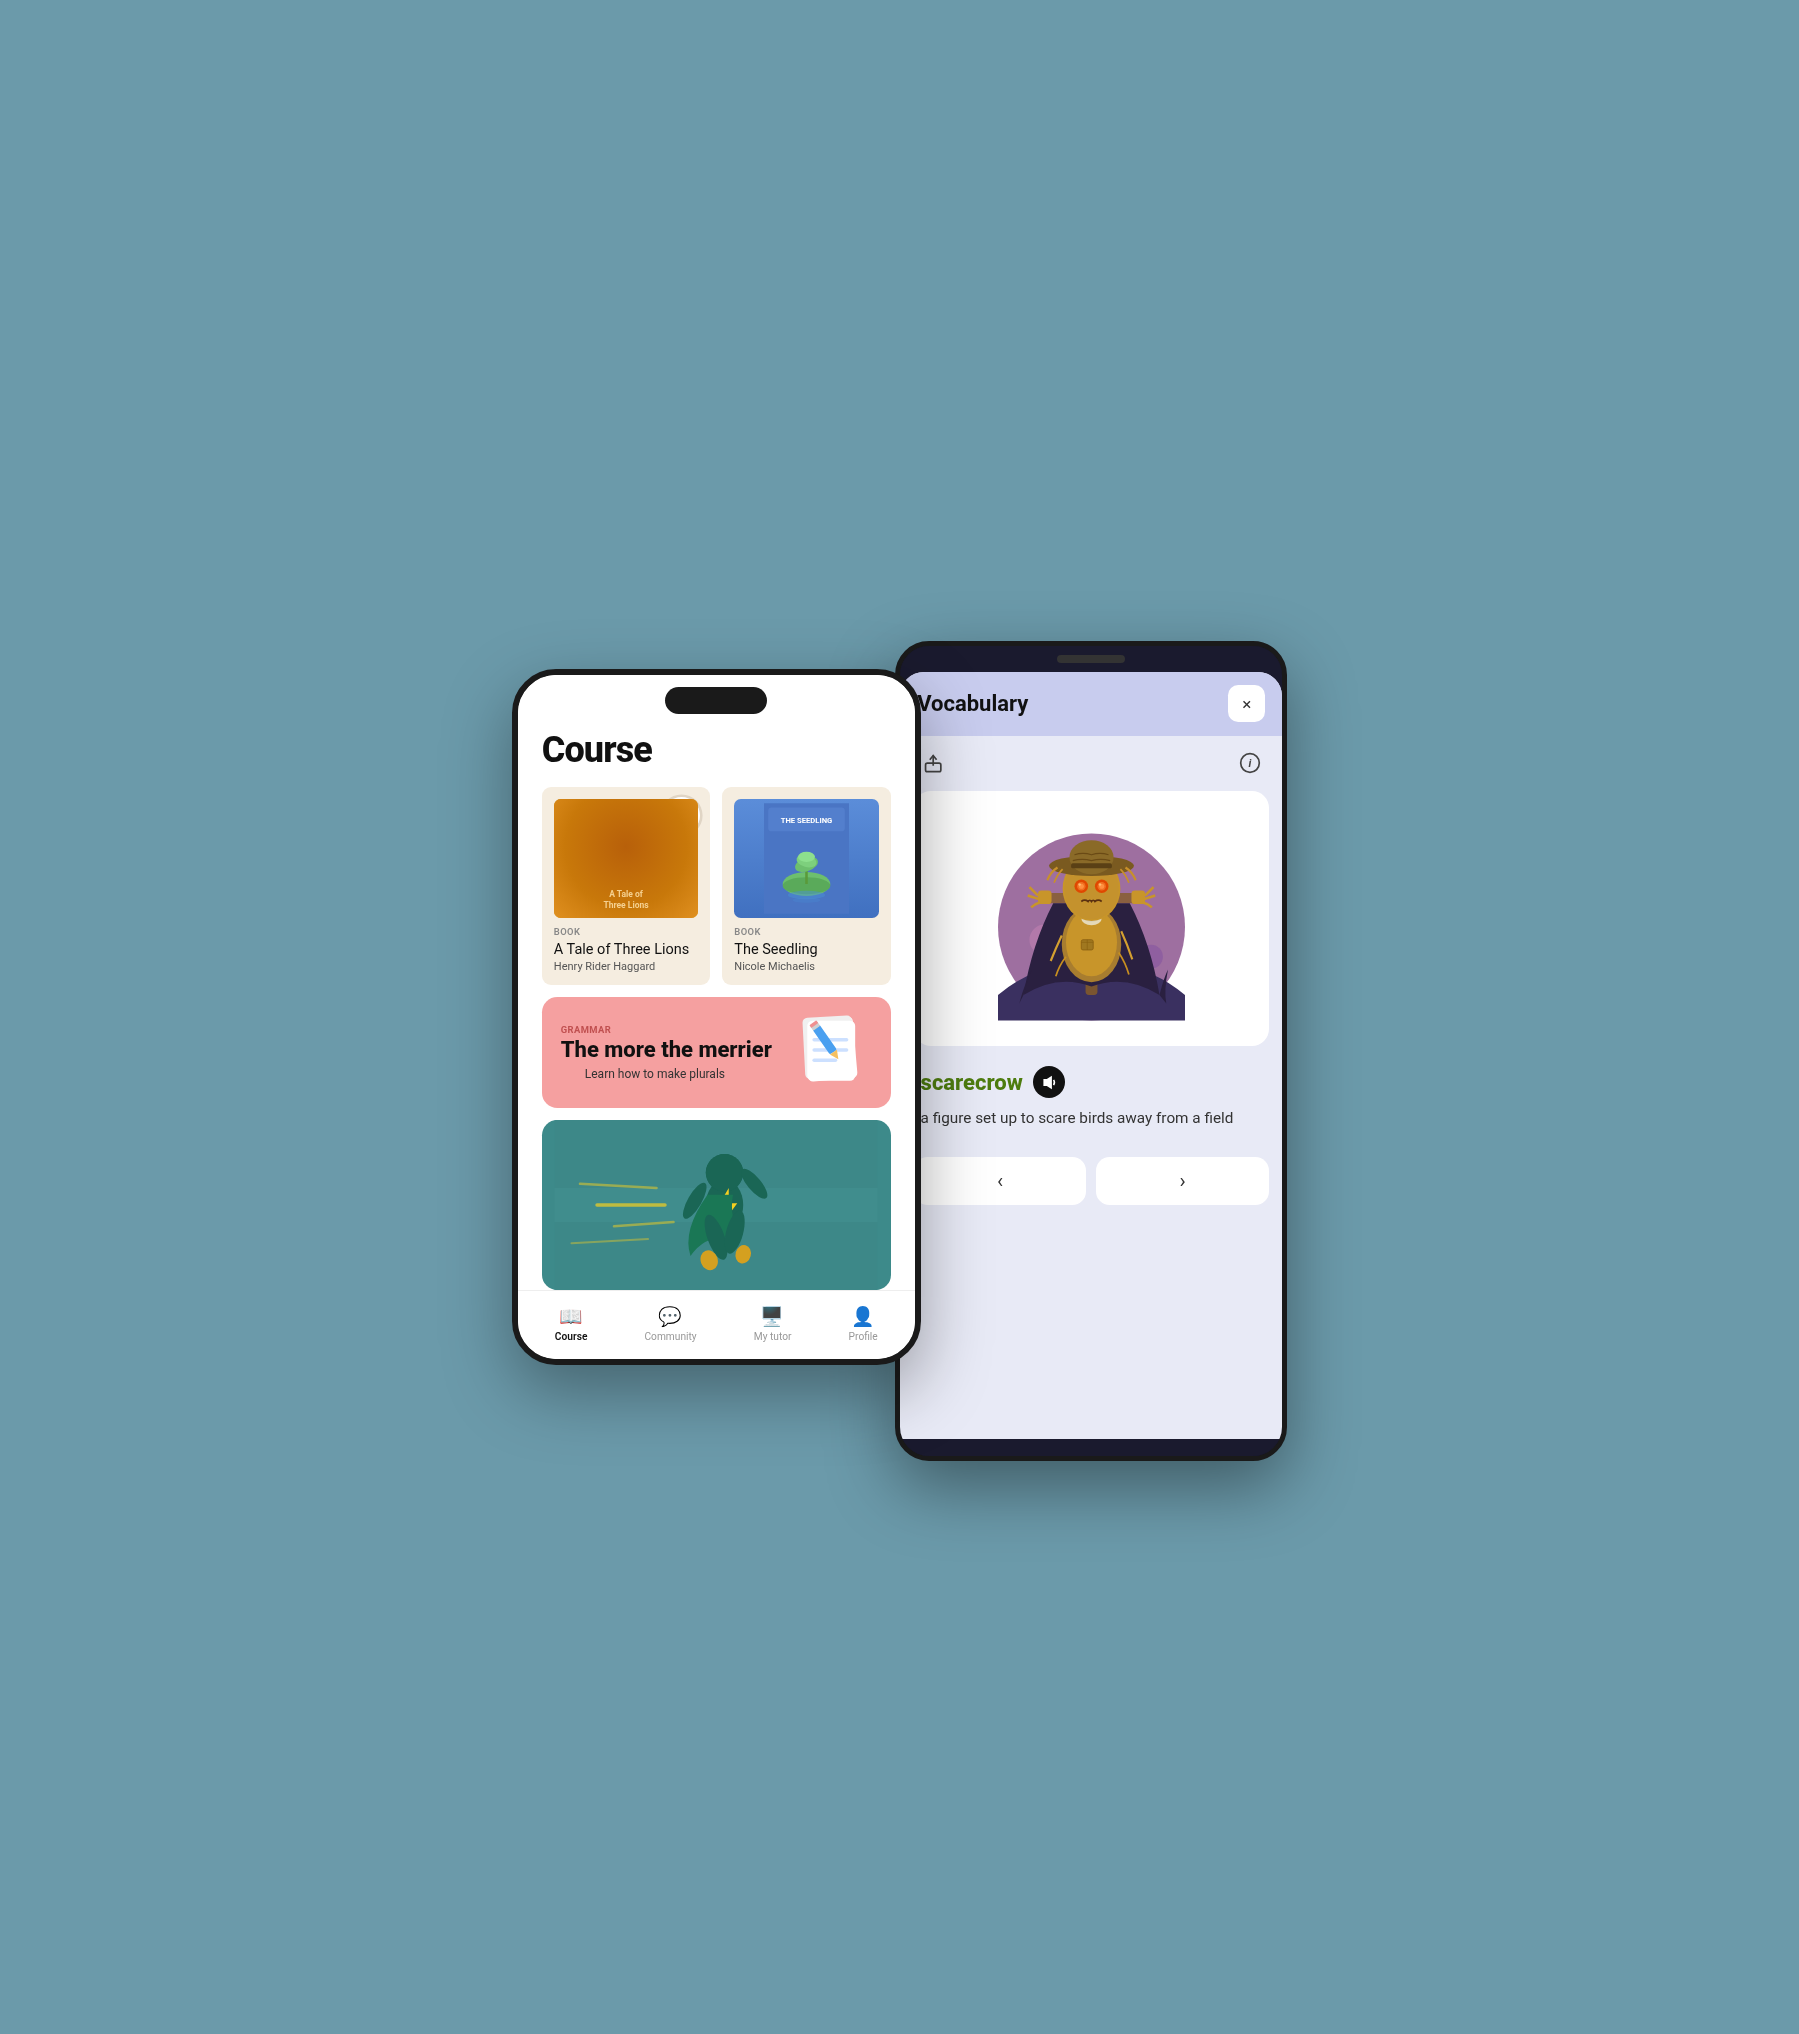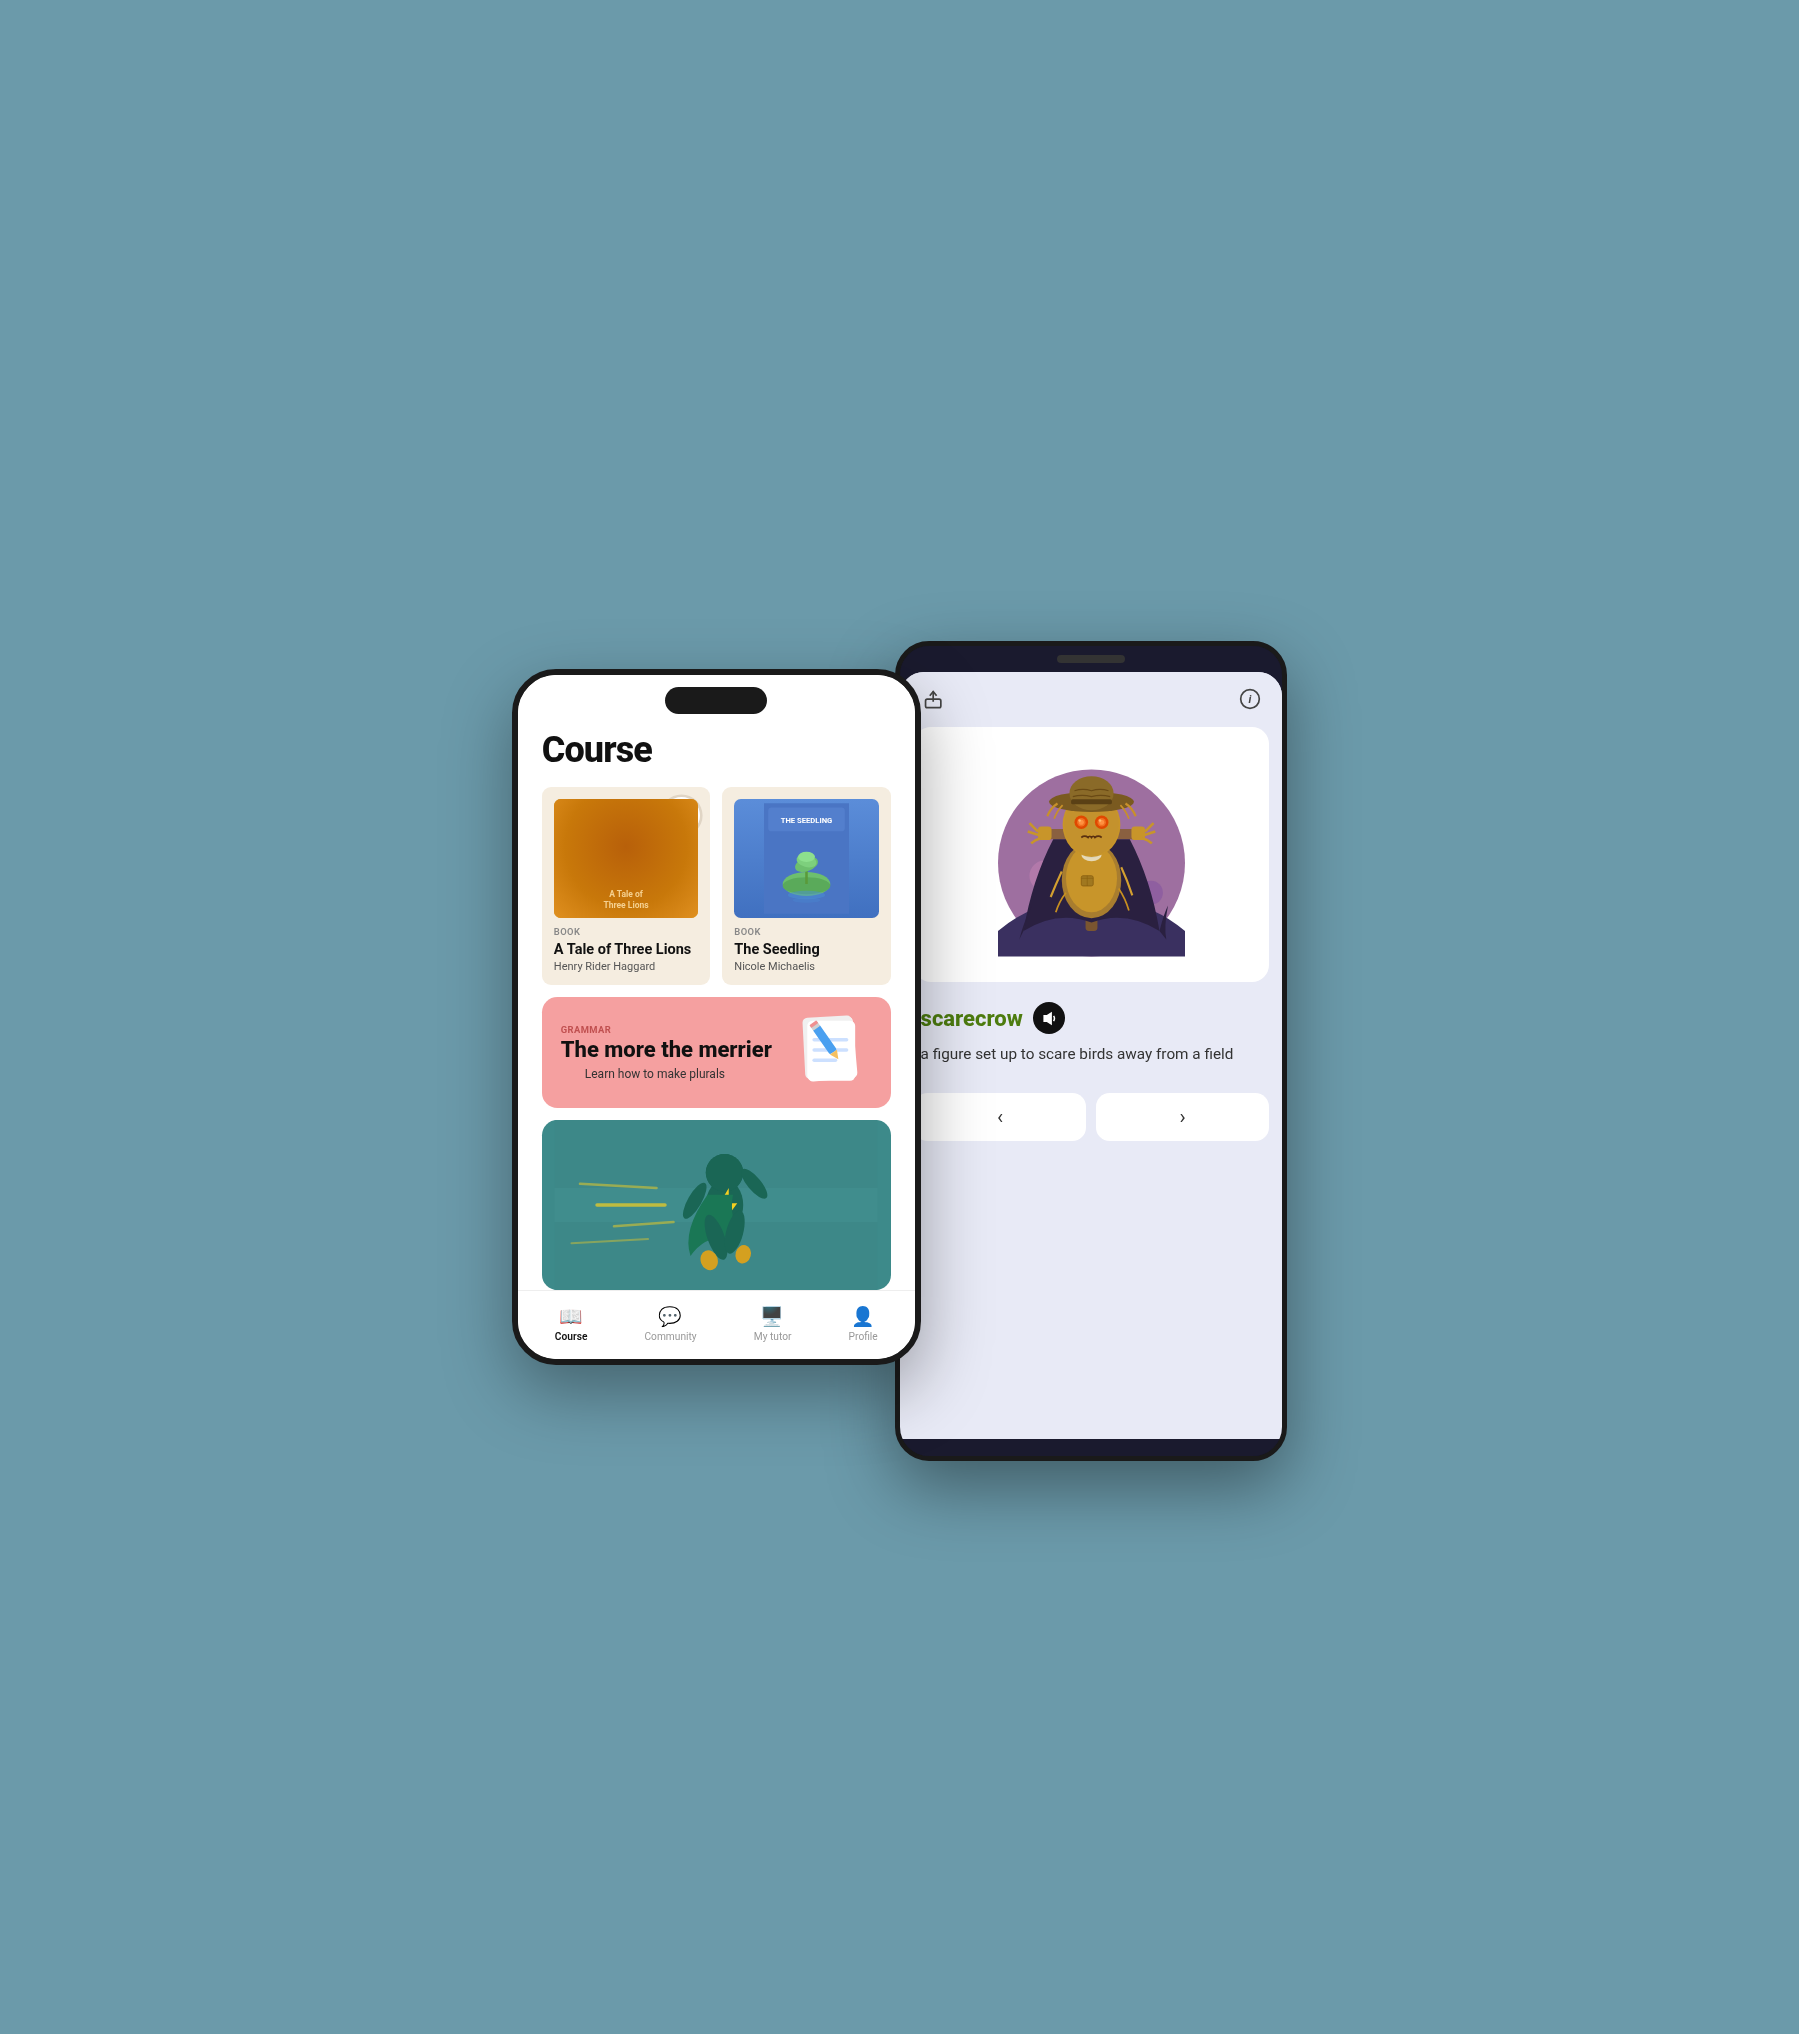--- a/index.html
+++ b/index.html
@@ -147,21 +147,21 @@
       font-size: 9.4px;
       font-weight: 600;
       color: #888;
       text-transform: uppercase;
       letter-spacing: 0.4px;
       margin-bottom: 3.4px;
     }
 
     .book-title {
       font-size: 14.5px;
-      font-weight: 700;
+      font-weight: 400;
       color: #111;
       line-height: 1.2;
       margin-bottom: 2px;
     }
 
     .book-author {
       font-size: 11px;
       color: #555;
     }
 
@@ -586,20 +586,26 @@
 
   <div class="phone-right">
     <div class="power-button"></div>
 
     <div class="phone-right-status">
       <div class="phone-right-camera"></div>
     </div>
 
     <div class="vocab-screen">
 
+      <div class="vocab-header">
+        <div class="vocab-title">Vocabulary</div>
+        <div class="vocab-close">
+          <span>×</span>
+        </div>
+      </div>
 
       <div class="vocab-toolbar">
         <div class="vocab-toolbar-icon">
           <svg width="20.4" height="20.4" viewBox="0 0 24 24" fill="none">
             <rect x="3" y="12" width="18" height="10" rx="2" stroke="#444" stroke-width="2" fill="none"></rect>
             <polyline points="8,8 12,3 16,8" stroke="#444" stroke-width="2" fill="none"></polyline>
             <line x1="12" y1="3" x2="12" y2="15" stroke="#444" stroke-width="2"></line>
           </svg>
         </div>
         <div class="vocab-toolbar-icon">

